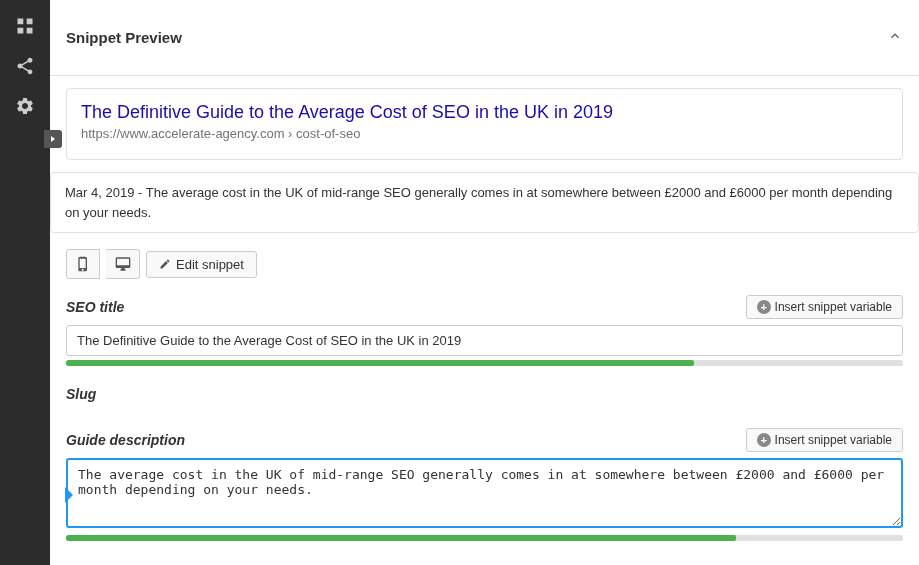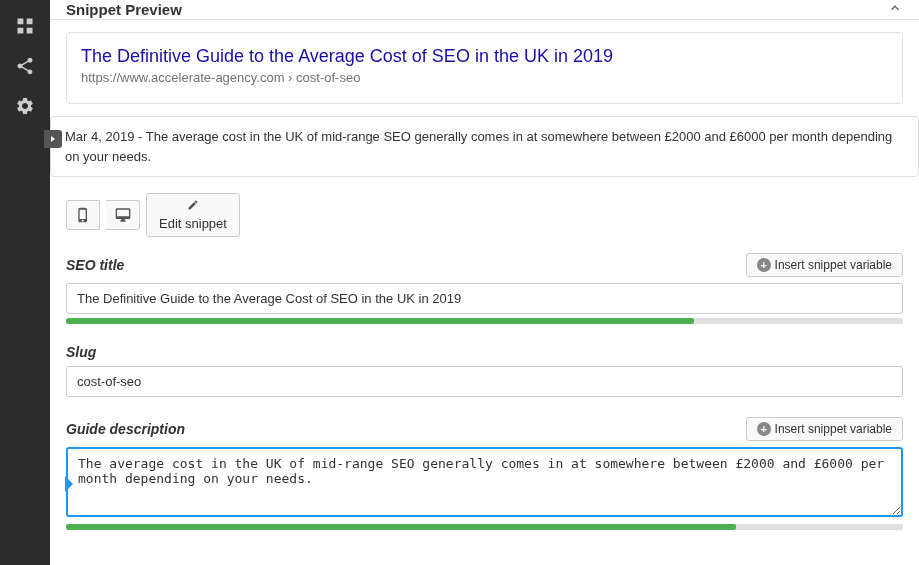--- a/index.html
+++ b/index.html
@@ -59,21 +59,21 @@
       background: #fff;
       overflow-y: auto;
       padding: 0;
     }
 
     
     .panel-header {
       display: flex;
       justify-content: space-between;
       align-items: center;
-      padding: 0 16px;
+      padding: 28px 16px;
       border-bottom: 1px solid #e0e0e0;
       background: #fff;
     }
     .panel-title {
       font-size: 15px;
       font-weight: 600;
       color: #333;
     }
     .collapse-icon {
       cursor: pointer;
@@ -143,21 +143,20 @@
       display: flex;
       align-items: center;
       gap: 5px;
       padding: 5px 12px;
       border: 1px solid #ccc;
       background: #f9f9f9;
       border-radius: 3px;
       cursor: pointer;
       font-size: 13px;
       color: #333;
-      flex-direction: column;
     }
     .edit-snippet-btn svg { width: 12px; height: 12px; fill: #555; }
 
     
     .form-section {
       padding: 8px 16px 12px 16px;
     }
     .field-header {
       display: flex;
       justify-content: space-between;
@@ -331,21 +330,20 @@
     <input type="text" class="text-input" value="The Definitive Guide to the Average Cost of SEO in the UK in 2019" style="">
     <div class="progress-bar-container">
       <div class="progress-bar-fill progress-green" style="width: 75%"></div>
     </div>
   </div>
 
   <div class="form-section">
     <div class="field-header">
       <label class="field-label">Slug</label>
     </div>
-    <input type="text" class="text-input" value="cost-of-seo" style="">
   </div>
 
   <div class="form-section">
     <div class="field-header">
       <label class="field-label">Guide description</label>
       <button class="insert-variable-btn">
         <span class="plus-icon">+</span>
         <span>Insert snippet variable</span>
       </button>
     </div>

